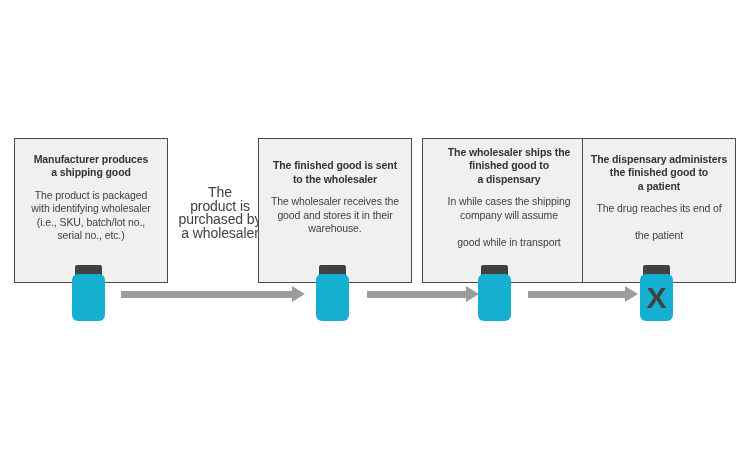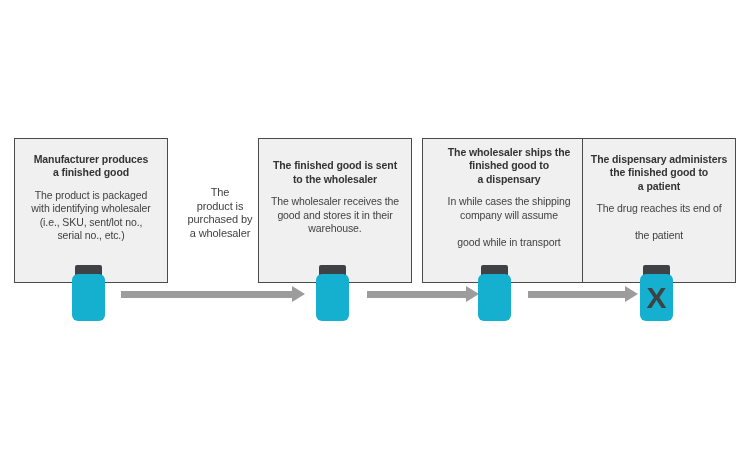--- a/index.html
+++ b/index.html
@@ -70,21 +70,21 @@
   #box-3 { left: 422px; top: 138px; width: 174px; height: 145px; }
   #box-4 { left: 582px; top: 138px; width: 154px; height: 145px; }
 
   
   #connector-caption {
     position: absolute;
     left: 178px;
     top: 186px;
     width: 84px;
     text-align: center;
-    font-size: 11px;
+    font-size: 14px;
     line-height: 13.5px;
     color: #3f3f3f;
     letter-spacing: -0.1px;
   }
 
   
   .bottle {
     position: absolute;
     width: 33px;
     height: 56px;
@@ -164,26 +164,26 @@
 </style>
 </head>
 <body>
 
 <div id="diagram">
 
   <div class="stage-box" id="box-1">
     <div class="inner">
       <div class="stage-title">
         <span>Manufacturer produces</span><br>
-        <span>a finished good</span>
+        <span>a shipping good</span>
       </div>
       <div class="stage-desc">
         <span>The product is packaged</span><br>
         <span>with identifying wholesaler</span><br>
-        <span>(i.e., SKU, sent/lot no.,</span><br>
+        <span>(i.e., SKU, batch/lot no.,</span><br>
         <span>serial no., etc.)</span>
       </div>
     </div>
   </div>
 
   <div id="connector-caption">
     <span>The</span><br>
     <span>product is</span><br>
     <span>purchased by</span><br>
     <span>a wholesaler</span>

